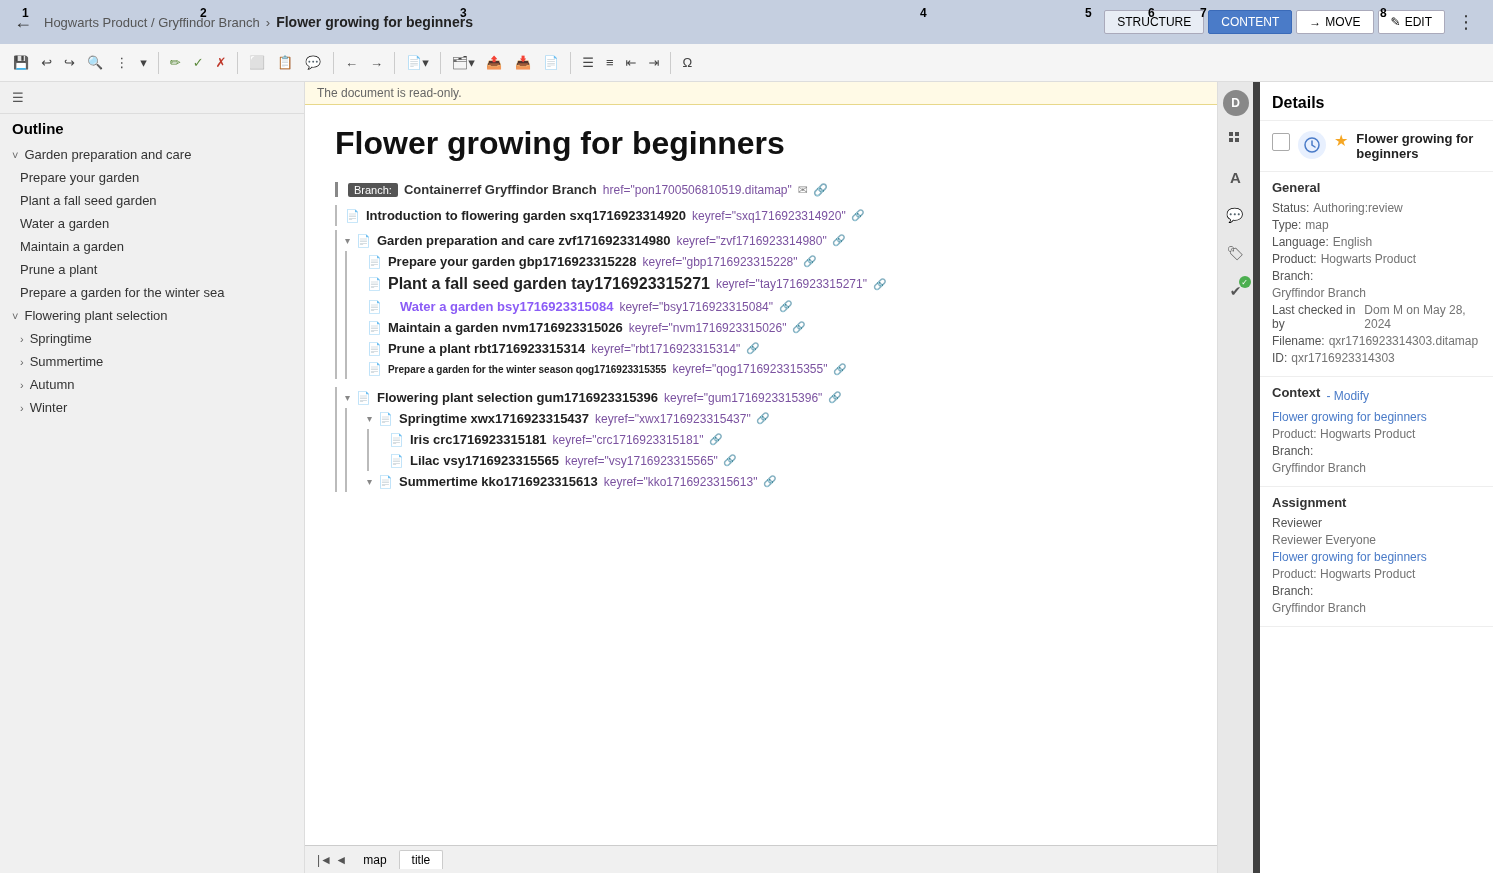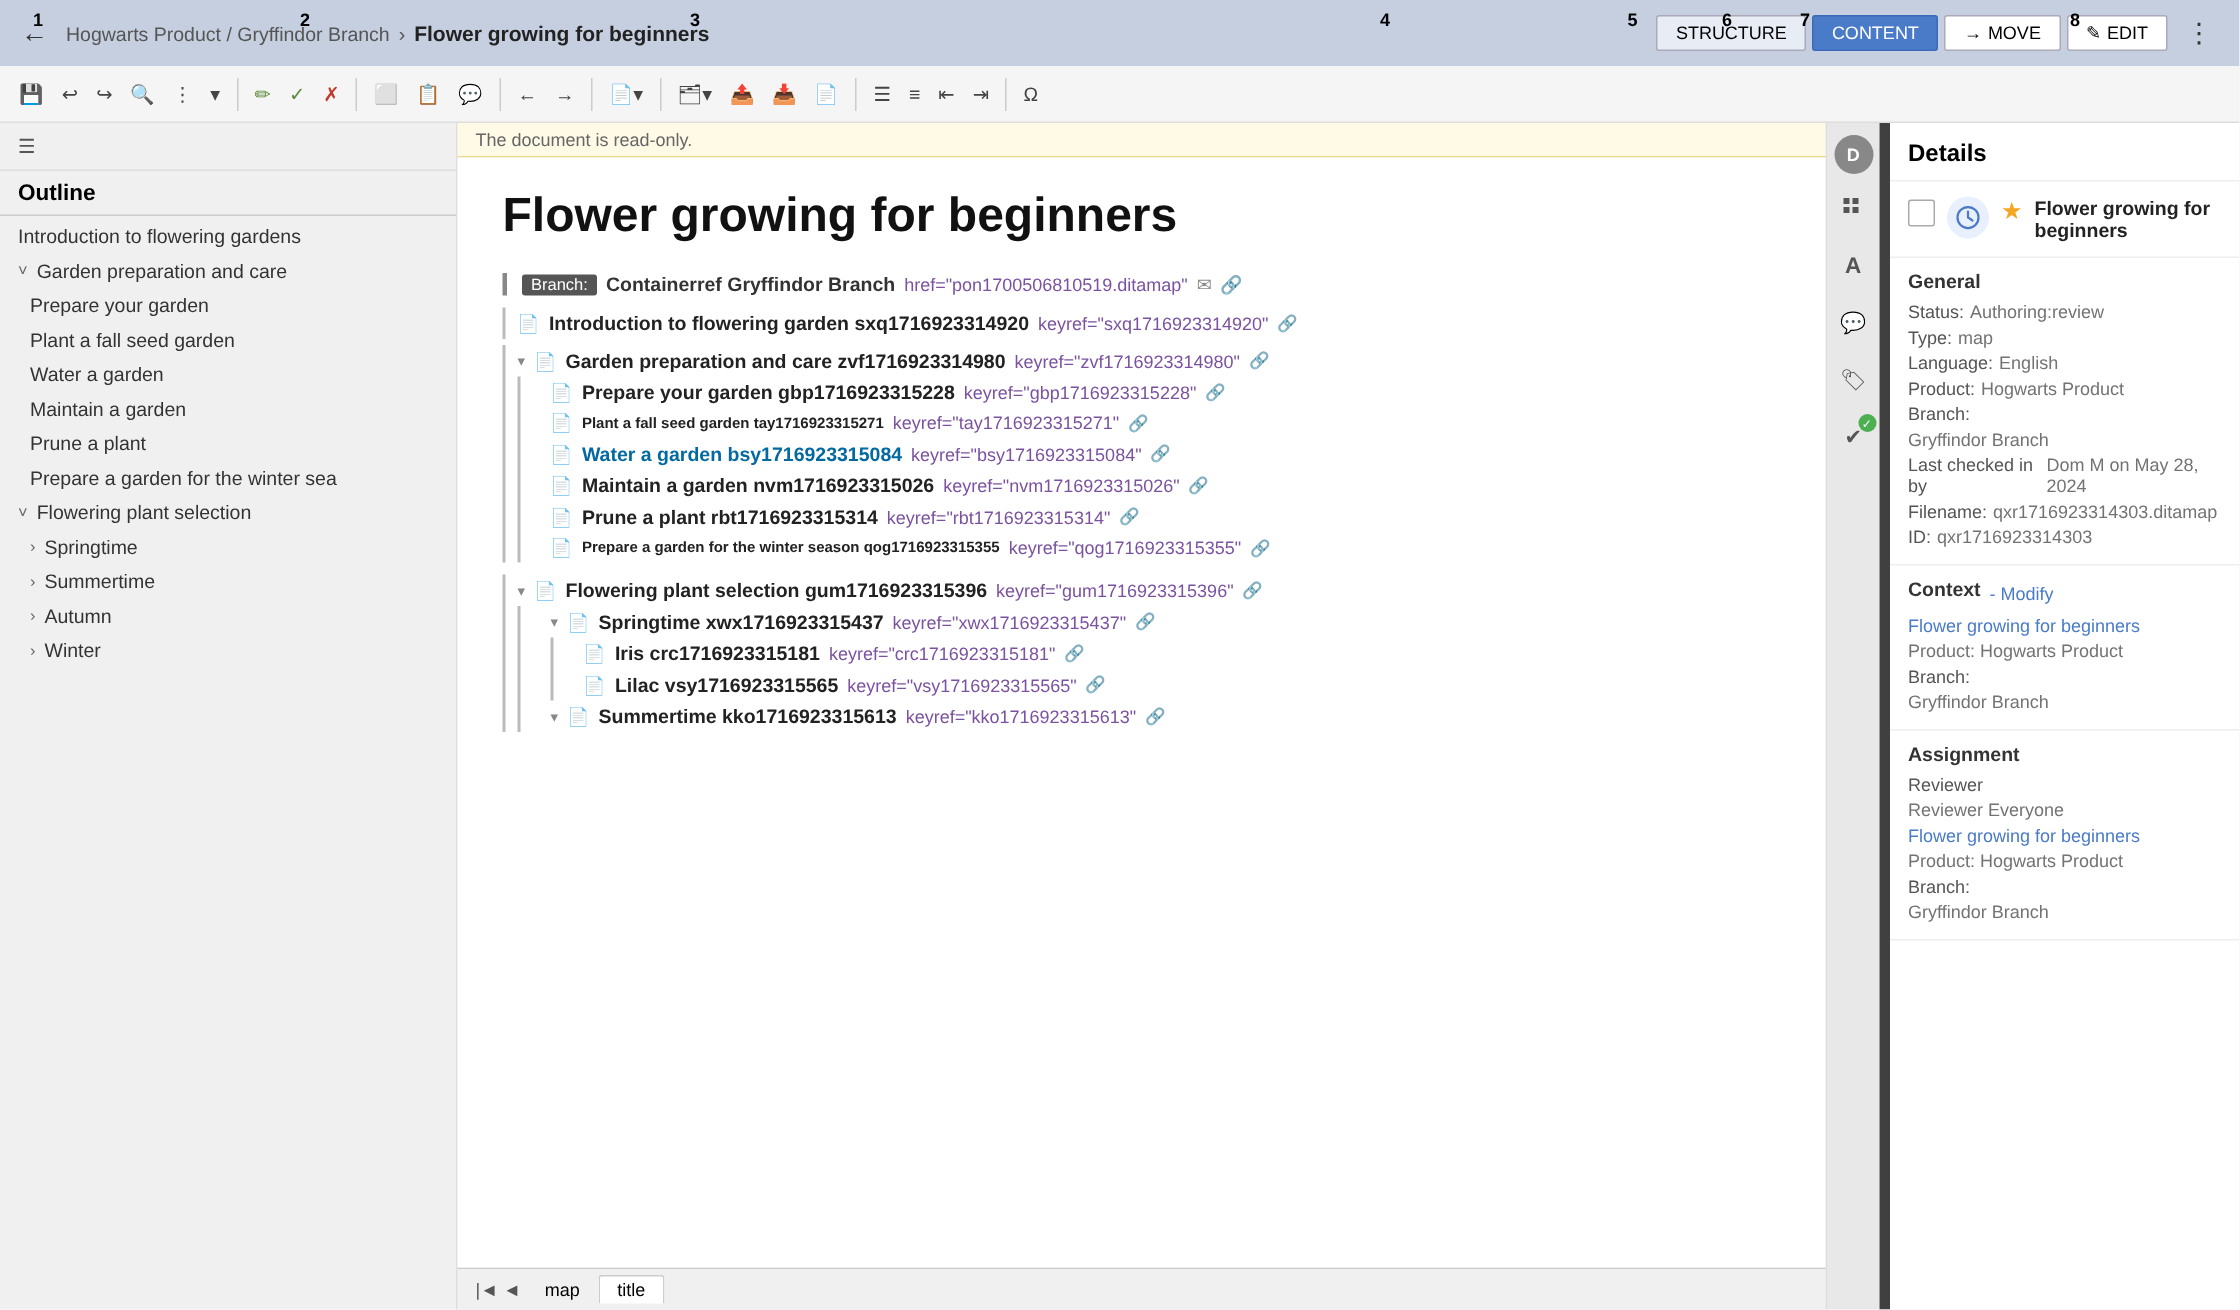--- a/index.html
+++ b/index.html
@@ -162,23 +162,20 @@
 </div>
 
 <div class="main-container">
 
   <div class="sidebar">
     <div class="sidebar-toolbar">
       <button class="sidebar-tool-btn">☰</button>
     </div>
     <div class="outline-title">Outline</div>
     <div class="outline-list">
-      <div class="outline-item" style="border-top:1px solid #ccc; padding-top:6px;">
-        <span>Introduction to flowering gardens</span>
-      </div>
       <div class="outline-item">
         <span class="toggle">˅</span>
         <span>Garden preparation and care</span>
       </div>
       <div class="outline-item indent1">
         <span>Prepare your garden</span>
       </div>
       <div class="outline-item indent1">
         <span>Plant a fall seed garden</span>
       </div>
@@ -252,27 +249,27 @@
 
         <div style="border-left:2px solid #bbb; padding-left:20px; margin-bottom:2px;">
           <div style="display:flex; align-items:center; gap:6px; padding:3px 0;">
             <span style="color:#4a90d9; font-size:12px;">📄</span>
             <span style="font-weight:bold; color:#222; font-size:13px;">Prepare your garden gbp1716923315228</span>
             <span style="color:#7b52a0; font-size:12px;">keyref="gbp1716923315228"</span>
             <span style="color:#4a90d9; font-size:11px; cursor:pointer;">🔗</span>
           </div>
           <div style="display:flex; align-items:center; gap:6px; padding:3px 0;">
             <span style="color:#4a90d9; font-size:12px;">📄</span>
-            <span style="font-weight:bold; color:#222; font-size:10px;">Plant a fall seed garden tay1716923315271</span>
+            <span style="font-weight:bold; color:#222; font-size:16px;">Plant a fall seed garden tay1716923315271</span>
             <span style="color:#7b52a0; font-size:12px;">keyref="tay1716923315271"</span>
             <span style="color:#4a90d9; font-size:11px; cursor:pointer;">🔗</span>
           </div>
           <div style="display:flex; align-items:center; gap:6px; padding:3px 0;">
             <span style="color:#4a90d9; font-size:12px;">📄</span>
-            <span style="font-weight:bold; color:#0369a1; font-size:13px;">Water a garden bsy1716923315084</span>
+            <span style="font-weight:bold; color:#8b5cf6; font-size:13px;margin-left:12px;">Water a garden bsy1716923315084</span>
             <span style="color:#7b52a0; font-size:12px;">keyref="bsy1716923315084"</span>
             <span style="color:#4a90d9; font-size:11px; cursor:pointer;">🔗</span>
           </div>
           <div style="display:flex; align-items:center; gap:6px; padding:3px 0;">
             <span style="color:#4a90d9; font-size:12px;">📄</span>
             <span style="font-weight:bold; color:#222; font-size:13px;">Maintain a garden nvm1716923315026</span>
             <span style="color:#7b52a0; font-size:12px;">keyref="nvm1716923315026"</span>
             <span style="color:#4a90d9; font-size:11px; cursor:pointer;">🔗</span>
           </div>
           <div style="display:flex; align-items:center; gap:6px; padding:3px 0;">

